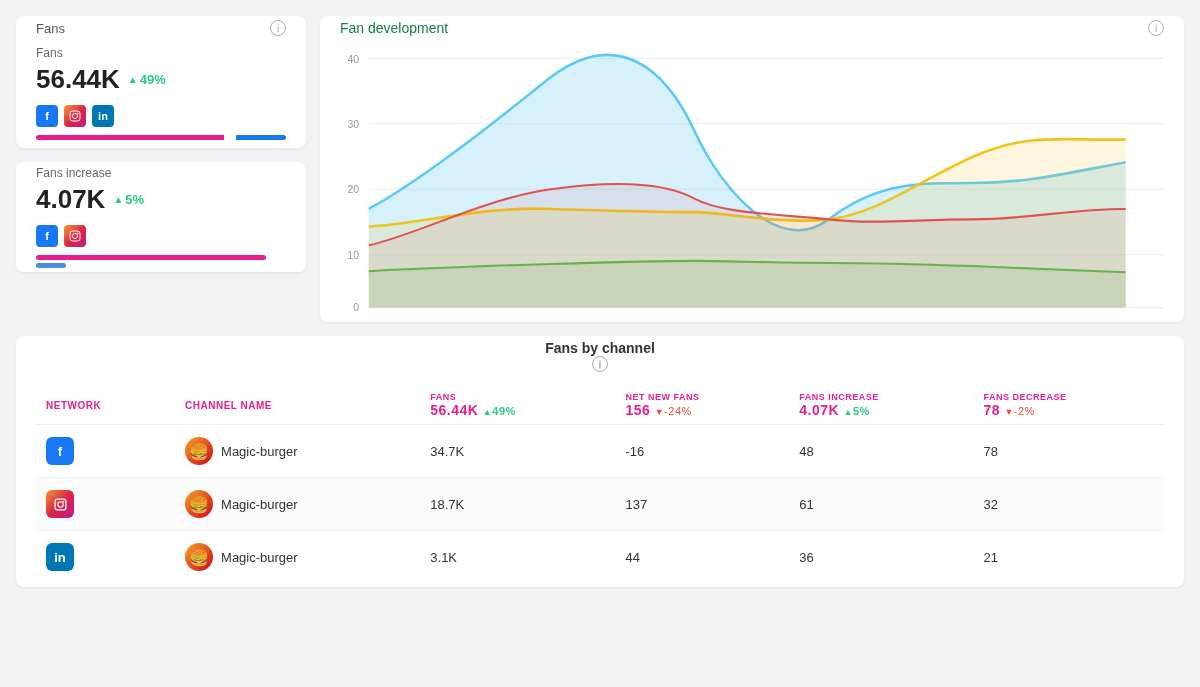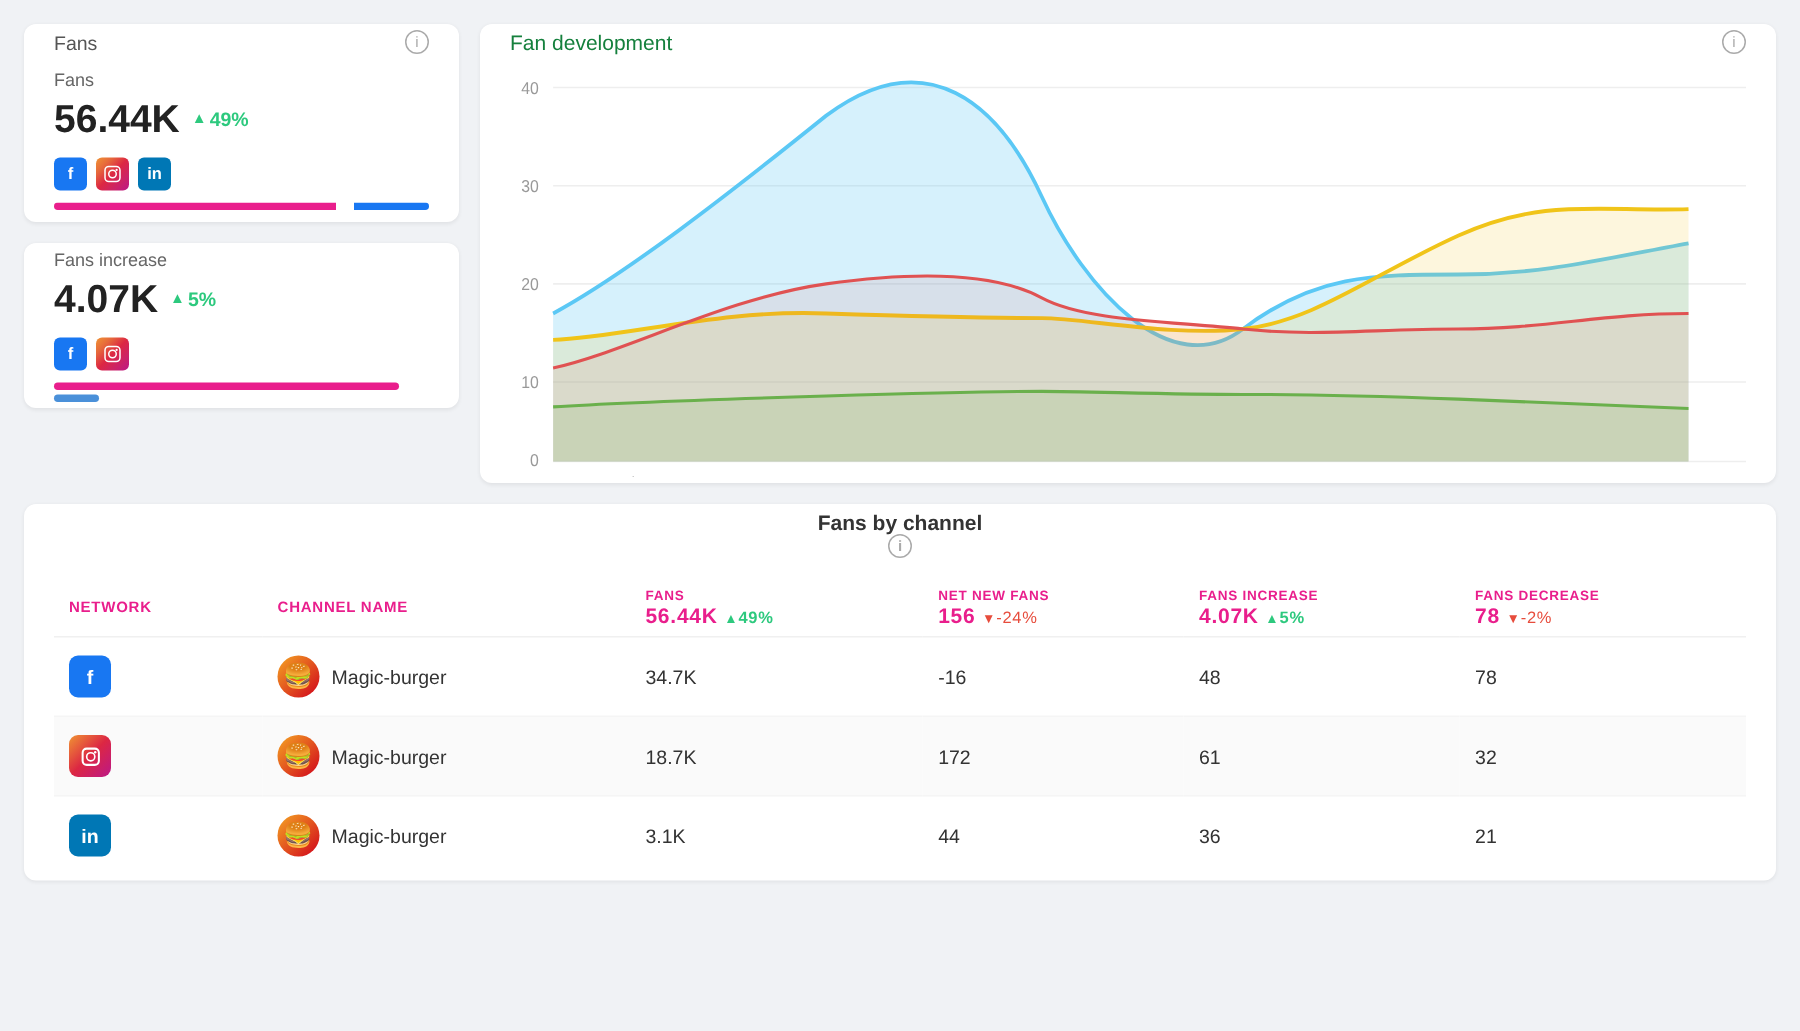--- a/index.html
+++ b/index.html
@@ -312,21 +312,21 @@
                 </svg>
               </div>
             </td>
       <td>
         <div class="channel-cell">
           <div class="channel-avatar">🍔</div>
           <span>Magic-burger</span>
         </div>
       </td>
       <td>18.7K</td>
-      <td>172</td>
+      <td>137</td>
       <td>61</td>
       <td>32</td>
     </tr>
           <tr>
       <td>
               <div class="network-icon-cell" style="background:#0077b5">in</div>
             </td>
       <td>
         <div class="channel-cell">
           <div class="channel-avatar">🍔</div>

